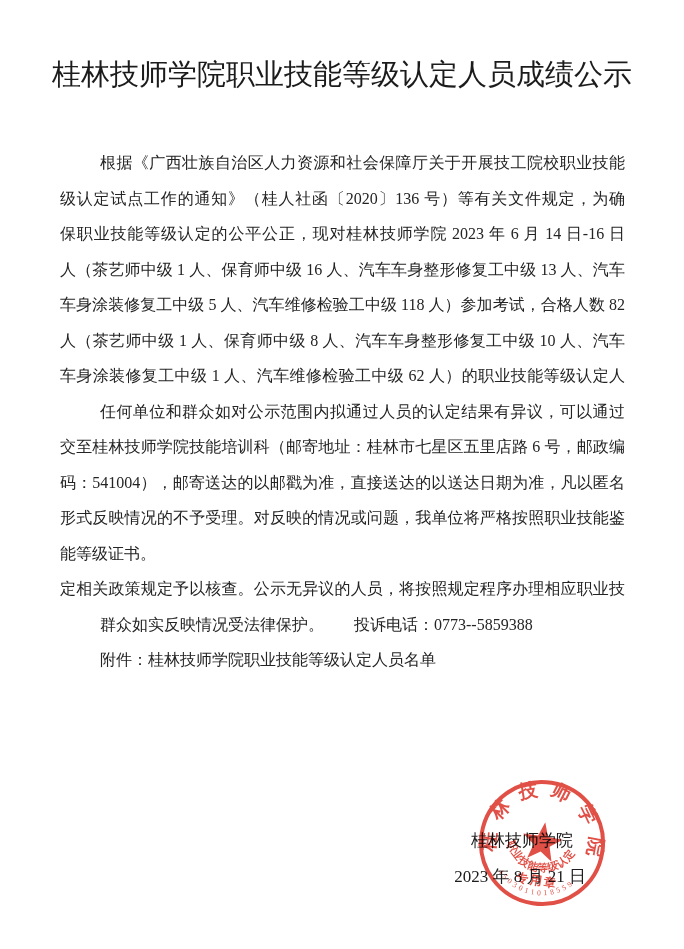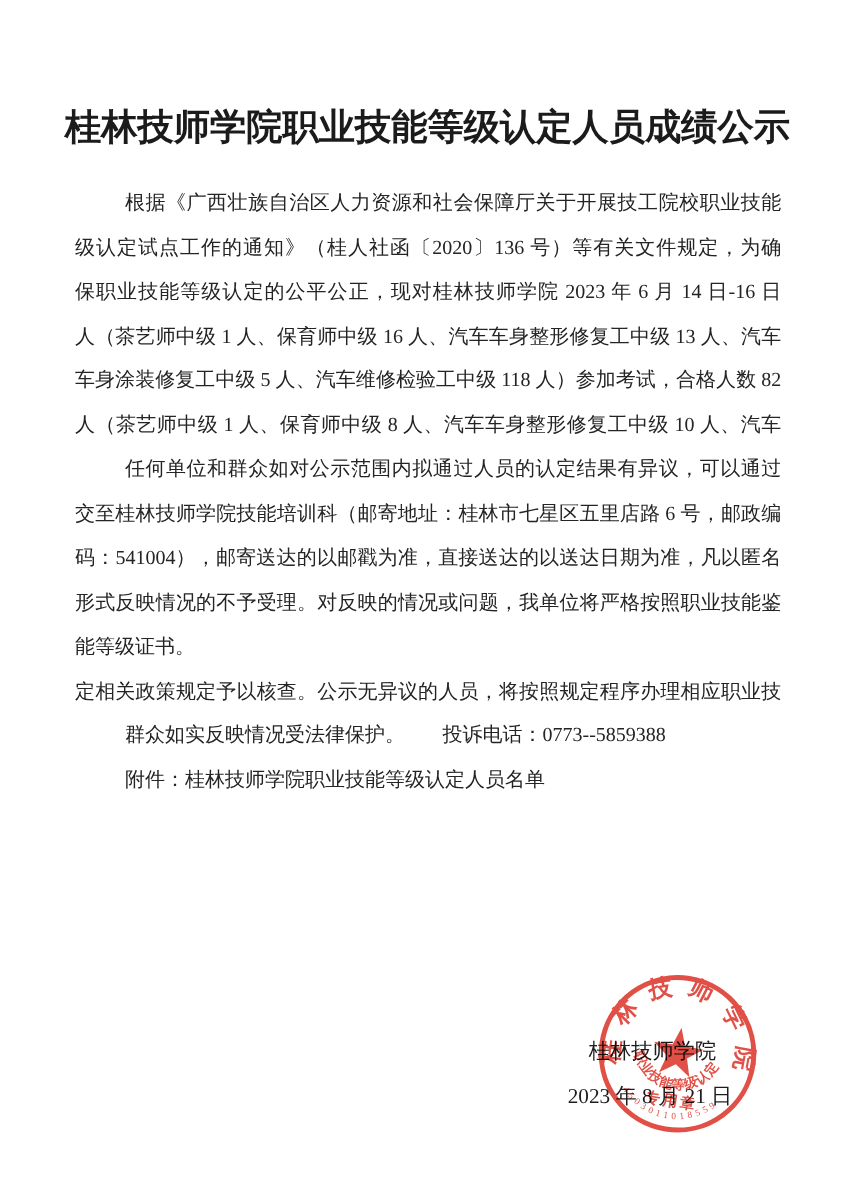--- a/index.html
+++ b/index.html
@@ -6,25 +6,25 @@
   body{
     width:684px;height:949px;
     background:#ffffff;
     font-family:"Liberation Serif","DejaVu Serif",serif;
     color:#222222;
     position:relative;
     overflow:hidden;
   }
   .page{position:absolute;inset:0;background:#ffffff;}
   .doc-title{
-    margin:82px 30px 0 30px;
+    margin:54px 30px 0 30px;
     text-align:center;
     font-size:29px;
     line-height:40px;
-    font-weight:700;
+    font-weight:400;
     color:#1b1b1b;
     letter-spacing:0px;
   }
   .doc-body{
     position:absolute;
     left:60px; right:59px; top:145px;
     font-size:16px;
     color:#242424;
   }
   .line{
@@ -79,20 +79,21 @@
 
   <div class="doc-title">桂林技师学院职业技能等级认定人员成绩公示</div>
 
   <div class="doc-body">
       <div class="line indent"><span class="">根据《广西壮族自治区人力资源和社会保障厅关于开展技工院校职业技能等</span></div>
       <div class="line"><span class="">级认定试点工作的通知》（桂人社函〔2020〕136 号）等有关文件规定，为确</span></div>
       <div class="line"><span class="">保职业技能等级认定的公平公正，现对桂林技师学院 2023 年 6 月 14 日-16 日 </span></div>
       <div class="line"><span class="u">人（茶艺师中级 1 人、保育师中级 16 人、汽车车身整形修复工中级 13 人、汽车</span></div>
       <div class="line"><span class="u">车身涂装修复工中级 5 人、汽车维修检验工中级 118 人）</span><span class="">参加考试，合格人数 </span><span class="u">82</span></div>
       <div class="line"><span class="u">人（茶艺师中级 1 人、保育师中级 8 人、汽车车身整形修复工中级 10 人、汽车</span></div>
+      <div class="line"><span class="u">车身涂装修复工中级 1 人、汽车维修检验工中级 62 人）</span><span class="">的职业技能等级认定人</span></div>
       <div class="line indent"><span class="">任何单位和群众如对公示范围内拟通过人员的认定结果有异议，可以通过书</span></div>
       <div class="line"><span class="">交至桂林技师学院技能培训科（邮寄地址：桂林市七星区五里店路 6 号，邮政编</span></div>
       <div class="line"><span class="">码：541004），邮寄送达的以邮戳为准，直接送达的以送达日期为准，凡以匿名</span></div>
       <div class="line"><span class="">形式反映情况的不予受理。对反映的情况或问题，我单位将严格按照职业技能鉴</span></div>
       <div class="line nojust"><span class="">能等级证书。</span></div>
       <div class="line"><span class="">定相关政策规定予以核查。公示无异议的人员，将按照规定程序办理相应职业技</span></div>
       <div class="line nojust indent"><span class="">群众如实反映情况受法律保护。</span><span class=" gap">投诉电话：0773--5859388</span></div>
       <div class="line nojust indent"><span class="">附件：桂林技师学院职业技能等级认定人员名单</span></div>
     </div>
 

